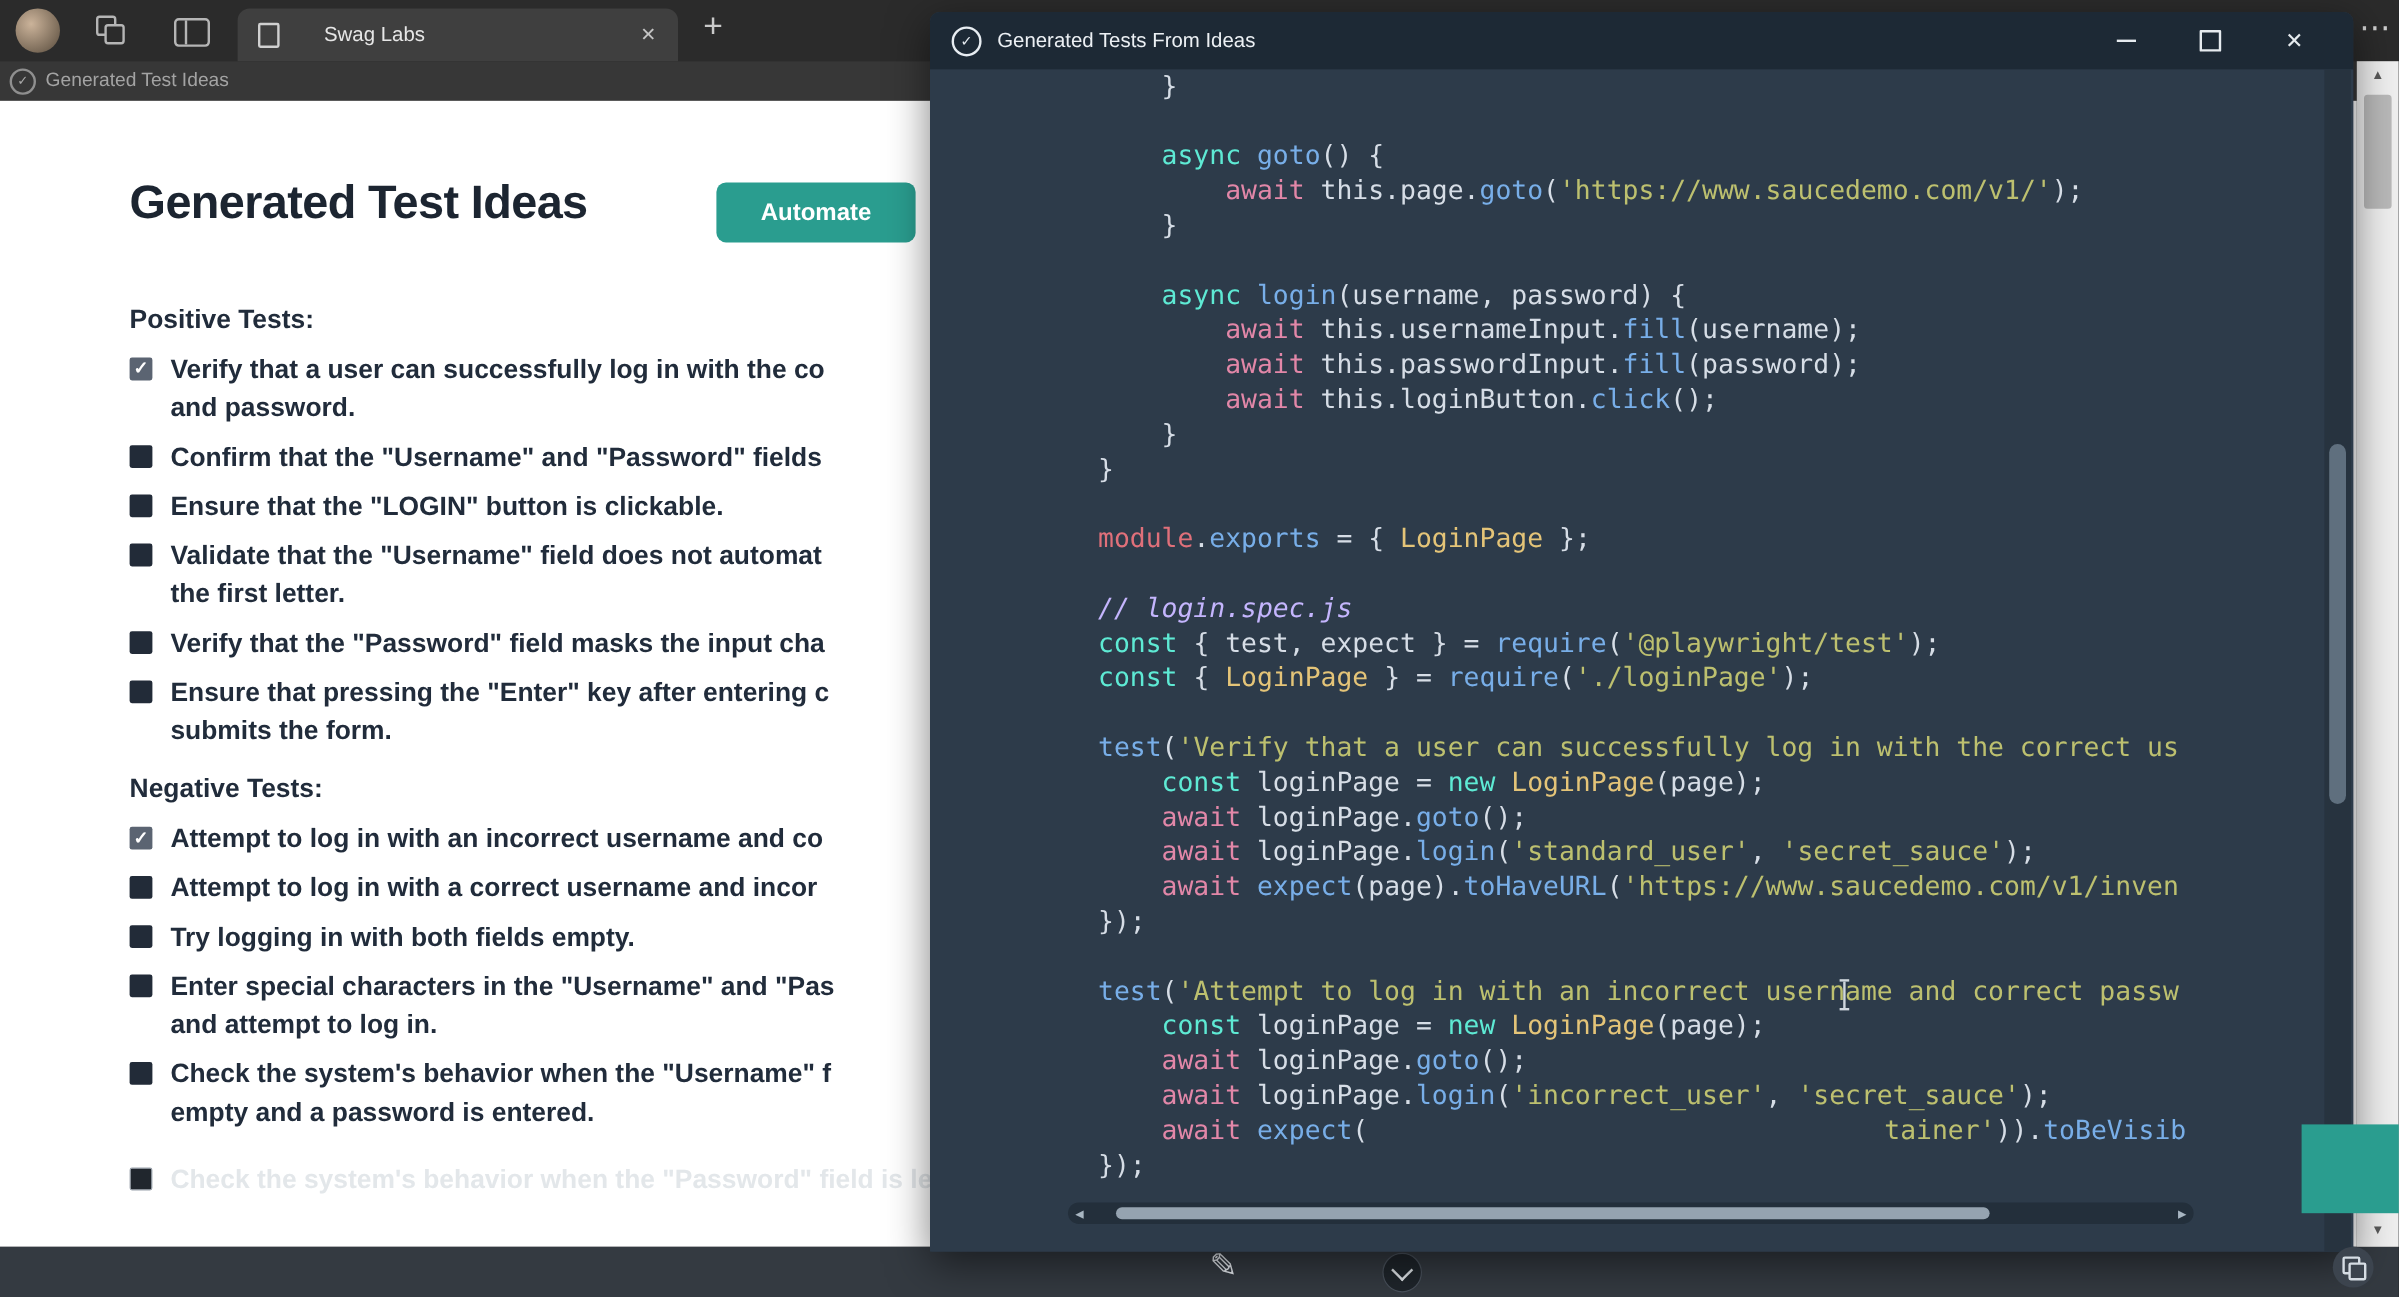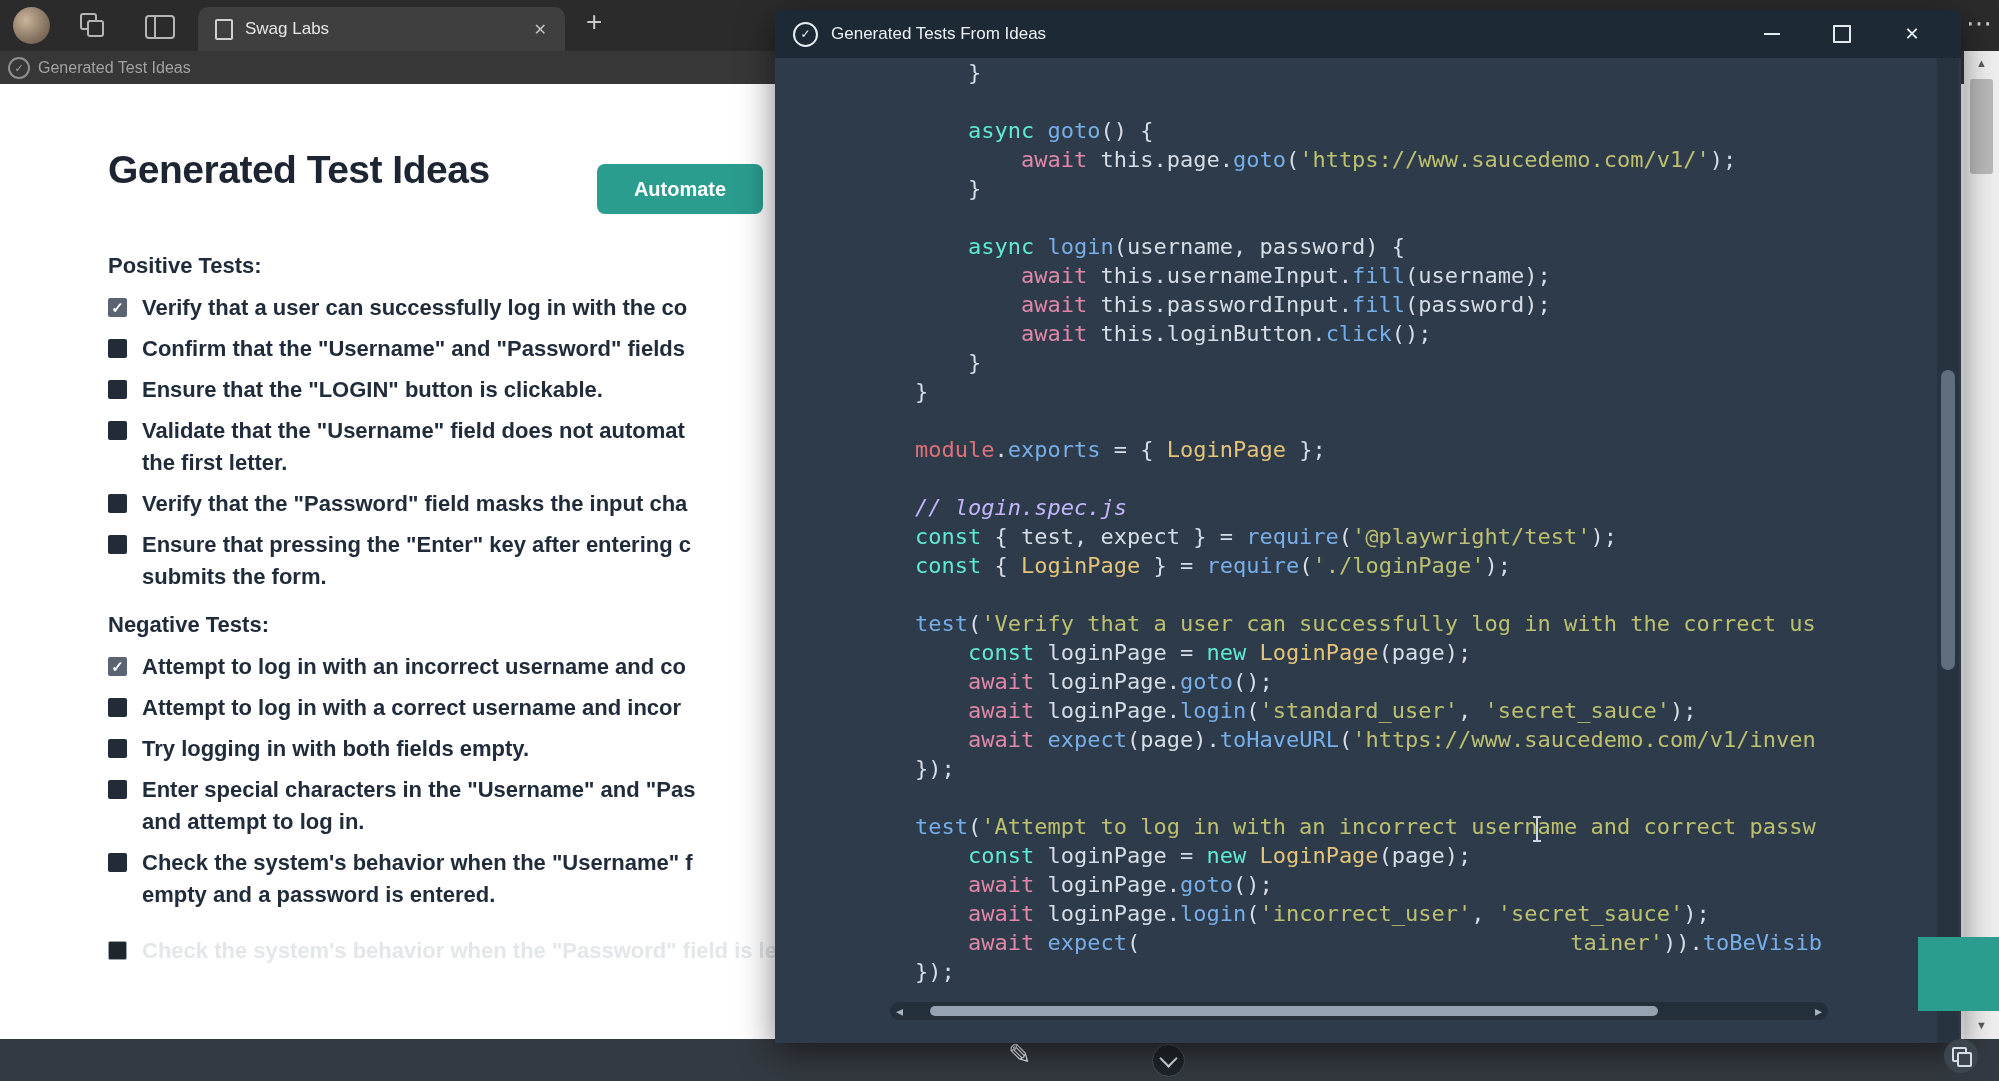--- a/index.html
+++ b/index.html
@@ -10,36 +10,36 @@
   .topbar{position:absolute;left:0;top:0;width:1999px;height:51px;background:#2b2b2b;z-index:1;}
   .avatar{position:absolute;left:13px;top:7px;width:37px;height:37px;border-radius:50%;
           background:radial-gradient(circle at 35% 35%, #cbb39a, #7a6a58 70%, #52463a);}
   .chrome-icon{position:absolute;top:13px;width:26px;height:26px;}
   .ws{left:80px;}
   .ws span{position:absolute;width:13px;height:13px;border:2px solid #b5b5b5;border-radius:3px;background:transparent;}
   .ws span:nth-child(1){left:0;top:0;}
   .ws span:nth-child(2){left:7px;top:7px;background:#2b2b2b;}
   .sbi{left:145px;width:26px;height:20px;border:2px solid #b5b5b5;border-radius:4px;top:15px;}
   .sbi:after{content:"";position:absolute;left:7px;top:0;width:2px;height:100%;background:#b5b5b5;}
-  .tab{position:absolute;left:198px;top:7px;width:367px;height:44px;background:#3f3f3f;border-radius:10px 10px 0 0;display:flex;align-items:center;}
+  .tab{position:absolute;left:198px;top:7px;width:367px;height:44px;background:#3f3f3f;border-radius:10px 10px 0 0;display:flex;align-items:center;gap:25px;}
   .favicon{width:14px;height:17px;border:2px solid #d0d0d0;border-radius:2px;margin-left:17px;}
   .tab-title{color:#e6e6e6;font-size:17px;margin-left:12px;flex:1;}
   .tab-close{color:#c4c4c4;font-size:16px;margin-right:18px;}
   .newtab{position:absolute;left:586px;top:6px;color:#c9c9c9;font-size:28px;font-weight:400;}
   .menu-dots{position:absolute;left:1966px;top:8px;color:#cfcfcf;font-size:26px;letter-spacing:1px;}
   .toolbar{position:absolute;left:0;top:51px;width:1999px;height:33px;background:#373737;z-index:1;display:flex;align-items:center;}
   .check-circle{width:18px;height:18px;border:2px solid #8f8f8f;border-radius:50%;color:#a8a8a8;font-size:11px;line-height:18px;text-align:center;margin-left:8px;}
   .toolbar-label{color:#a3a3a3;font-size:16px;margin-left:8px;}
 
   
   .page{position:absolute;left:0;top:84px;width:1999px;height:997px;z-index:2;}
   .page-bg{position:absolute;left:0;top:0;width:1964px;height:955px;background:#ffffff;}
   .page-strip{position:absolute;left:0;top:955px;width:1999px;height:42px;background:#343a41;}
   .page h1{position:absolute;left:108px;top:64px;margin:0;font-size:39px;font-weight:800;letter-spacing:-0.5px;color:#1c2531;z-index:3;}
-  .automate{position:absolute;left:597px;top:80px;width:166px;height:50px;background:#2a9d8f;color:#fff;font-size:20px;font-weight:700;border:none;border-radius:8px;z-index:3;font-family:"Liberation Sans",sans-serif;}
+  .automate{position:absolute;left:597px;top:68px;width:166px;height:50px;background:#2a9d8f;color:#fff;font-size:20px;font-weight:700;border:none;border-radius:8px;z-index:3;font-family:"Liberation Sans",sans-serif;}
   .checklist{position:absolute;left:108px;top:168px;width:690px;z-index:3;color:#212c3b;}
   .cl-heading{font-size:22px;font-weight:700;line-height:28px;margin:0 0 12px 0;}
   .cl-heading:not(:first-child){margin-top:18px;}
   .cl-item{position:relative;padding-left:34px;margin-bottom:9px;font-size:22px;font-weight:600;}
   .cl-line{line-height:32px;white-space:nowrap;}
   .cl-box{position:absolute;left:0;top:6px;width:19px;height:19px;background:#222b38;border-radius:2px;color:#fff;font-size:15px;line-height:19px;text-align:center;}
   .cl-box.checked{background:#5b6472;}
   .cl-item.on-dark{margin-top:24px;color:#e3e7ea;}
   .cl-item.on-dark .cl-box{background:#20262d;border:1px solid #9aa2ab;width:17px;height:17px;}
 
@@ -126,20 +126,21 @@
   <div class="page">
     <div class="page-bg"></div>
     <div class="page-strip"></div>
     <h1>Generated Test Ideas</h1>
     <button class="automate">Automate</button>
     <div class="checklist" id="checklist">
         <div class="cl-heading">Positive Tests:</div>
         <div class="cl-item">
           <span class="cl-box checked">✓</span>
           <div class="cl-line">Verify that a user can successfully log in with the co</div>
+          <div class="cl-line">and password.</div>
         </div>
         <div class="cl-item">
           <span class="cl-box"></span>
           <div class="cl-line">Confirm that the "Username" and "Password" fields</div>
         </div>
         <div class="cl-item">
           <span class="cl-box"></span>
           <div class="cl-line">Ensure that the "LOGIN" button is clickable.</div>
         </div>
         <div class="cl-item">

